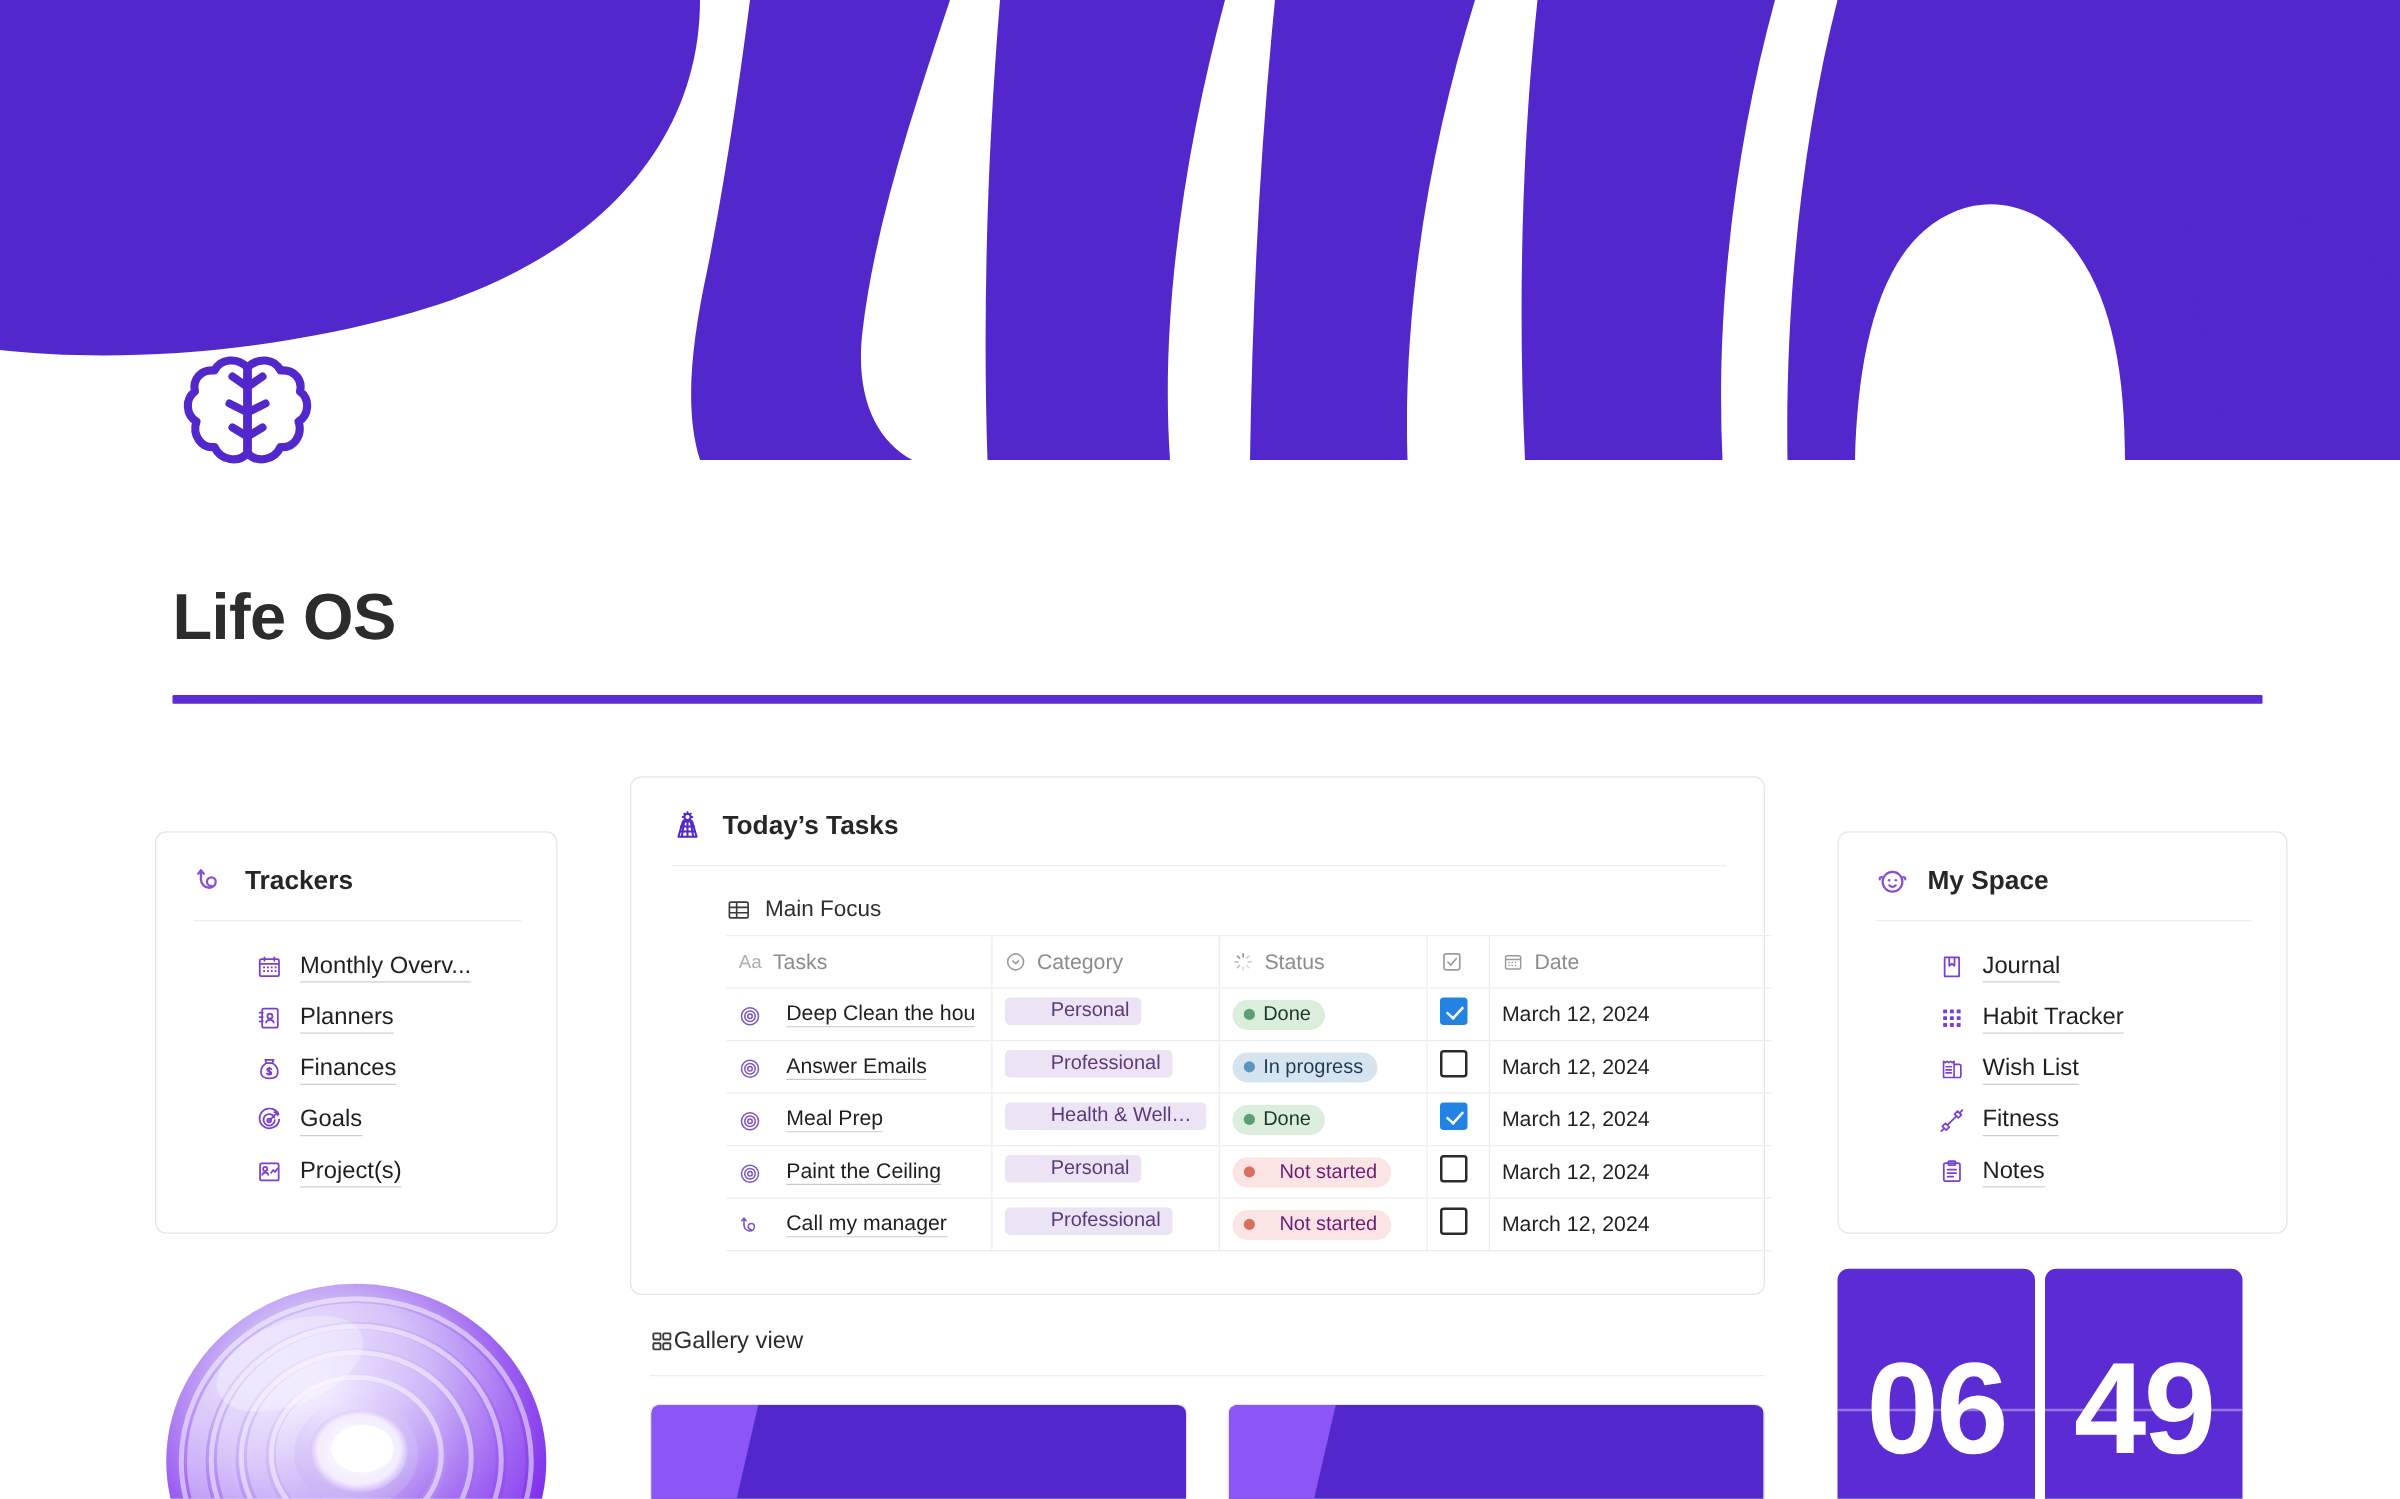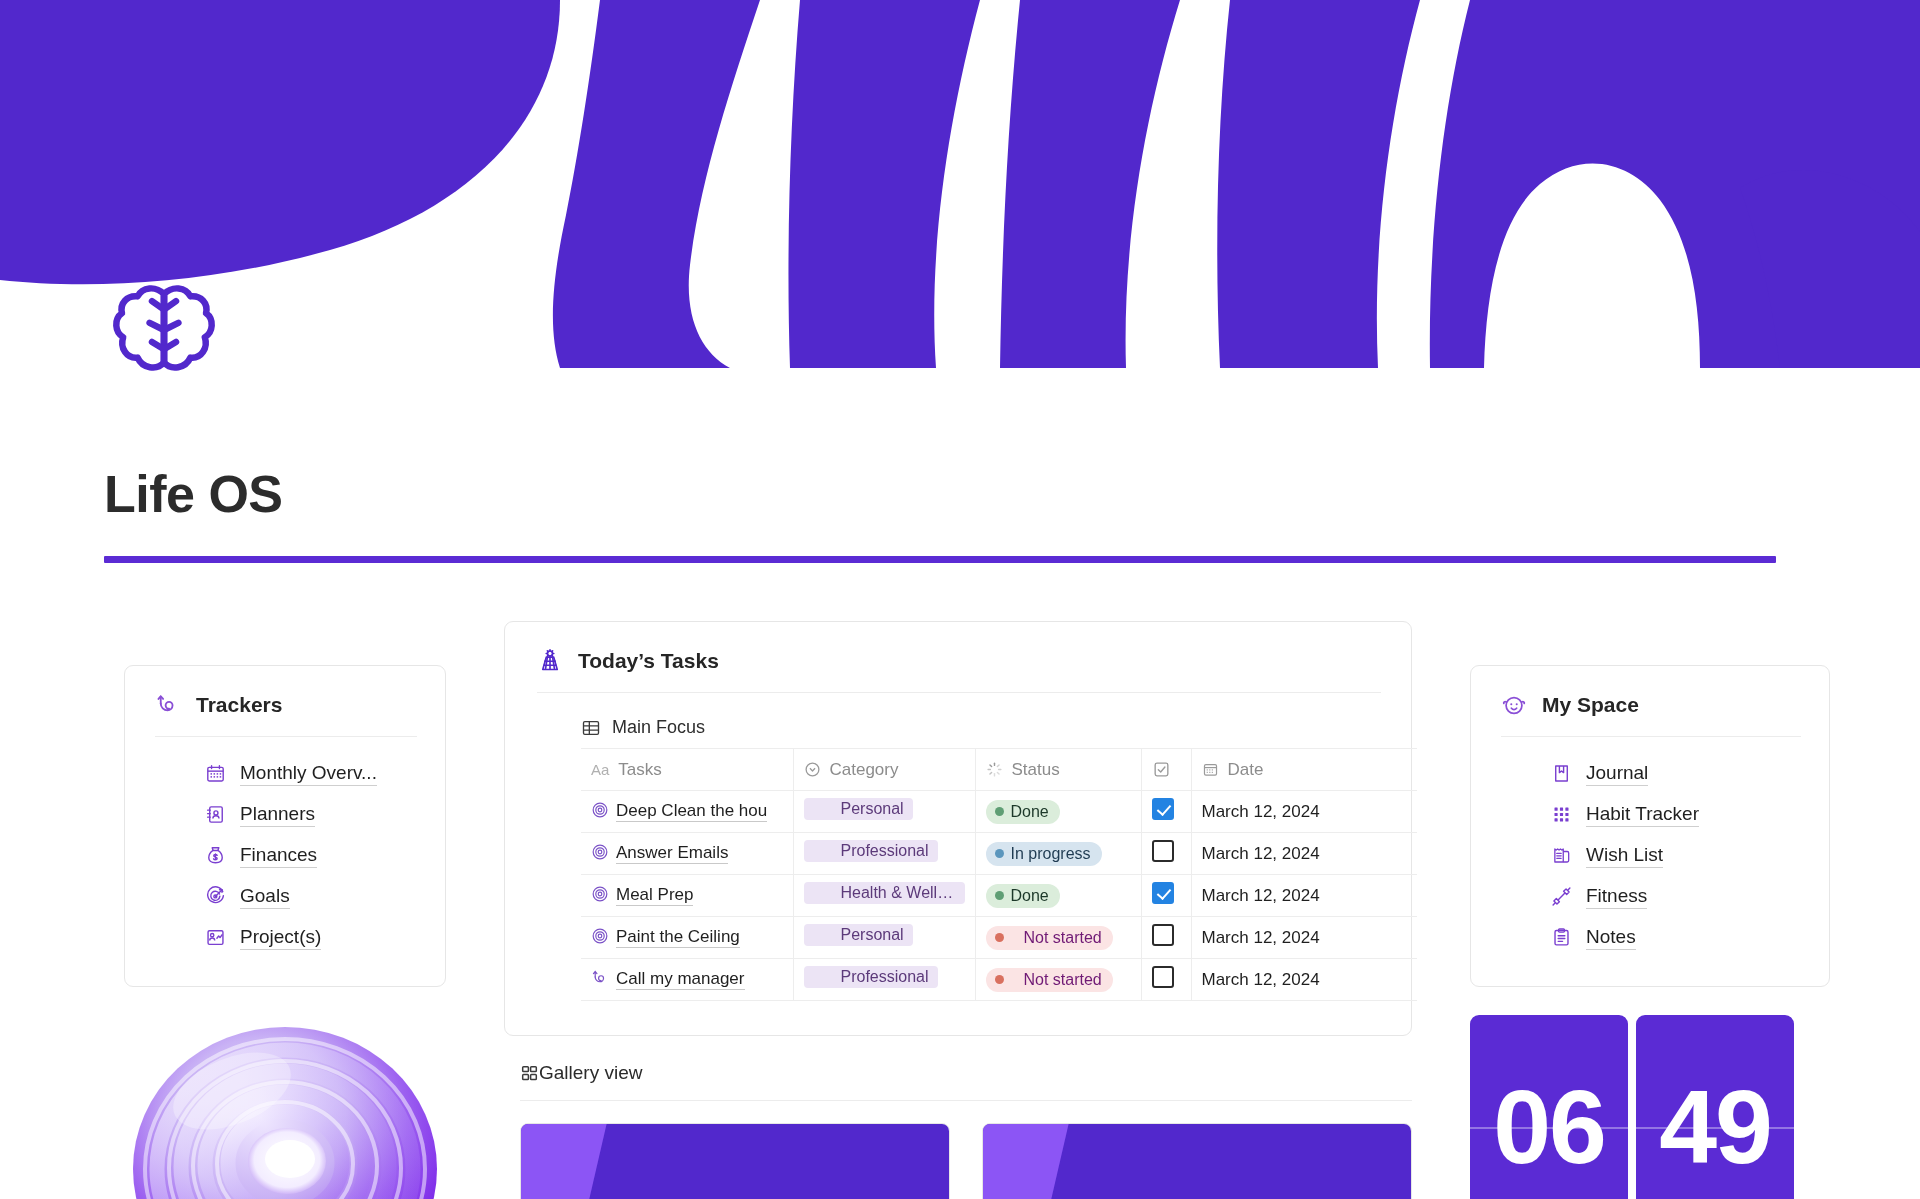--- a/index.html
+++ b/index.html
@@ -19,20 +19,21 @@
     background: #ffffff;
     overflow: hidden;
   }
   .banner svg { display: block; width: 1920px; height: 368px; }
 
   
   .page-head {
     position: relative;
     padding: 0 104px;
     margin-top: -98px;
+    margin-left: 34px;
   }
   .brain-logo { width: 120px; height: 120px; display: block; }
   .page-title {
     margin-top: 74px;
     font-size: 52px;
     font-weight: bold;
     color: #2c2c2c;
     letter-spacing: -0.5px;
   }
   .title-rule {
@@ -139,21 +140,21 @@
   }
   table.db th:last-child, table.db td:last-child { border-right: none; }
   table.db tr:last-child td { border-bottom: 1px solid #ededed; }
   .th-inner { display: flex; align-items: center; gap: 9px; }
   .col-task   { width: 212px; }
   .col-cat    { width: 182px; }
   .col-status { width: 166px; }
   .col-check  { width: 50px; }
   .col-date   { width: 226px; }
 
-  .task-cell { display: flex; align-items: flex-start; gap: 7px; overflow: hidden; }
+  .task-cell { display: flex; align-items: flex-end; gap: 20px; overflow: hidden; }
   .task-cell .tc-icon { width: 18px; height: 18px; flex: none; }
   .task-cell .tc-text {
     border-bottom: 1px solid #c9c9c9;
     white-space: nowrap;
     overflow: hidden;
     text-overflow: clip;
   }
 
   .pill {
     display: inline-block;

